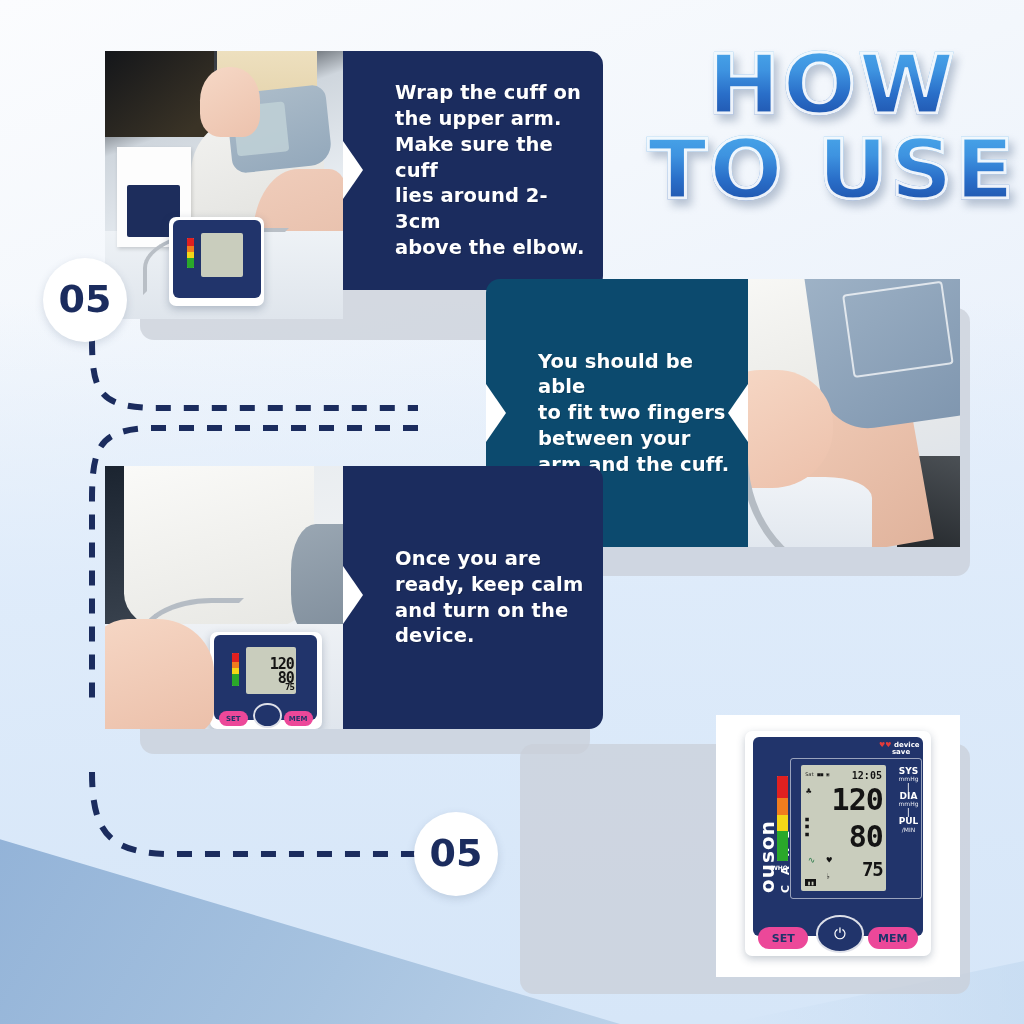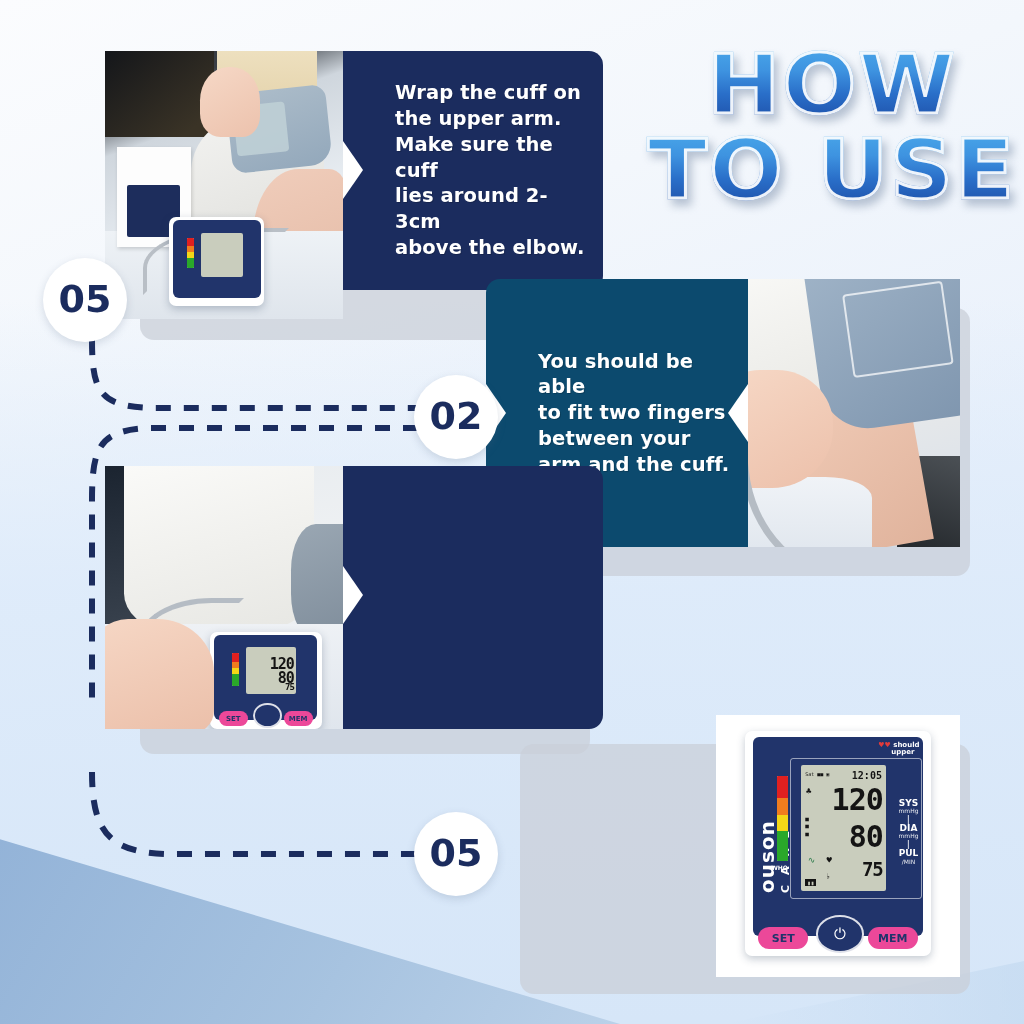--- a/index.html
+++ b/index.html
@@ -145,21 +145,21 @@
   .dev-intelli .heart{color:#e23b3b;}
   .dev-lcdframe{position:absolute;left:24%;top:12%;width:70%;height:62%;border:1.5px solid rgba(255,255,255,.55);border-radius:3px;}
   .dev-lcd{position:absolute;left:30%;top:15%;width:46%;height:56%;background:#c9cdbd;border-radius:2px;color:#141414;}
   .dev-who{position:absolute;left:17%;top:20%;width:6%;height:38%;border-radius:1px;overflow:hidden;background:#ccc;}
   .dev-who i{display:block;width:100%;}
   .dev-who .r{background:#e02020;}
   .dev-who .o{background:#f07c1e;}
   .dev-who .y{background:#f3d617;}
   .dev-who .g{background:#2aa82a;}
   .dev-wholbl{position:absolute;left:14%;top:59%;color:#fff;font-weight:bold;}
-  .dev-sidelbl{position:absolute;right:1%;top:16%;width:22%;color:#fff;text-align:center;line-height:1.05;font-weight:bold;margin-top:32px;}
+  .dev-sidelbl{position:absolute;right:1%;top:16%;width:22%;color:#fff;text-align:center;line-height:1.05;font-weight:bold;}
   .dev-sidelbl .unit{display:block;font-weight:normal;opacity:.9;}
   .dev-sidelbl .bar{display:block;opacity:.8;}
   .dev-btn{position:absolute;background:#ec4899;border-radius:999px;display:flex;align-items:center;justify-content:center;color:#21346b;font-weight:bold;}
   .dev-pwr{position:absolute;border-radius:50%;background:#21346b;border:2px solid rgba(255,255,255,.85);display:flex;align-items:center;justify-content:center;color:#fff;}
   .lcd-row{position:absolute;right:4%;font-weight:bold;font-family:"DejaVu Sans Mono","Liberation Mono",monospace;letter-spacing:-1px;}
   .lcd-small{position:absolute;font-family:"DejaVu Sans Mono","Liberation Mono",monospace;}
 </style>
 </head>
 <body>
 
@@ -241,23 +241,20 @@
 
   <div class="panel" style="left:486px;top:279px;width:232px;height:268px;background:#0c4a6e;border-radius:14px 0 0 14px;">
     <div class="notch left" style="left:0;top:105px;"></div>
     <div class="notch right" style="right:0;top:105px;"></div>
     <p style="padding:0 14px 0 22px;">You should be able
 to fit two fingers
 between your
 arm and the cuff.</p>
   </div>
 
-  <div class="bubble" style="left:414px;top:375px;width:84px;height:84px;font-size:38px;">
-    <span>02</span>
-  </div>
 
   <div class="shadow-plate" style="left:140px;top:492px;width:450px;height:262px;border-radius:0 14px 14px 14px;"></div>
 
   <div class="photo" style="left:105px;top:466px;width:238px;height:263px;">
     <div class="p3-bg"></div>
       <div class="p3-dark"></div>
       <div class="p3-hair"></div>
     <div class="p3-top"></div>
       <div class="p3-armr"></div>
     <div class="p3-table"></div>
@@ -277,38 +274,42 @@
       </div>
       <div class="dev-btn" style="left:8%;bottom:3%;width:26%;height:15%;font-size:7px;">SET</div>
       <div class="dev-pwr" style="left:39%;bottom:1%;width:22%;height:22%;font-size:9px;"></div>
       <div class="dev-btn" style="right:8%;bottom:3%;width:26%;height:15%;font-size:7px;">MEM</div>
     </div>
     <div class="p3-hand"></div>
   </div>
 
   <div class="panel" style="left:343px;top:466px;width:230px;height:263px;background:#1b2c5e;border-radius:0 14px 14px 0;">
     <div class="notch left" style="left:0;top:100px;"></div>
+    <p style="padding:0 14px 0 22px;">Once you are
+ready, keep calm
+and turn on the
+device.</p>
   </div>
 
 
   <div class="shadow-plate" style="left:520px;top:744px;width:450px;height:250px;border-radius:14px;"></div>
 
   <div class="photo" style="left:716px;top:715px;width:244px;height:262px;background:#ffffff;">
     <div class="device" style="left:12%;top:6%;width:76%;height:86%;">
       <div class="dev-face"></div>
 
       <div class="dev-brand" style="font-size:20px;top:72%;">
         <span>ouson</span>
         <span class="care">C A R E</span>
       </div>
 
       <div class="dev-intelli" style="font-size:7px;top:5%;">
         <span class="heart">♥♥</span>
-        <span style="display:inline-block">should</span><br>
-        <span style="margin-left:13px;display:inline-block">upper</span>
+        <span style="display:inline-block">device</span><br>
+        <span style="margin-left:13px;display:inline-block">save</span>
       </div>
 
       <div class="dev-lcdframe"></div>
 
       <div class="dev-who">
         <i class="r" style="height:26%"></i>
           <i class="o" style="height:20%"></i>
         <i class="y" style="height:18%"></i>
           <i class="g" style="height:36%"></i>
       </div>

